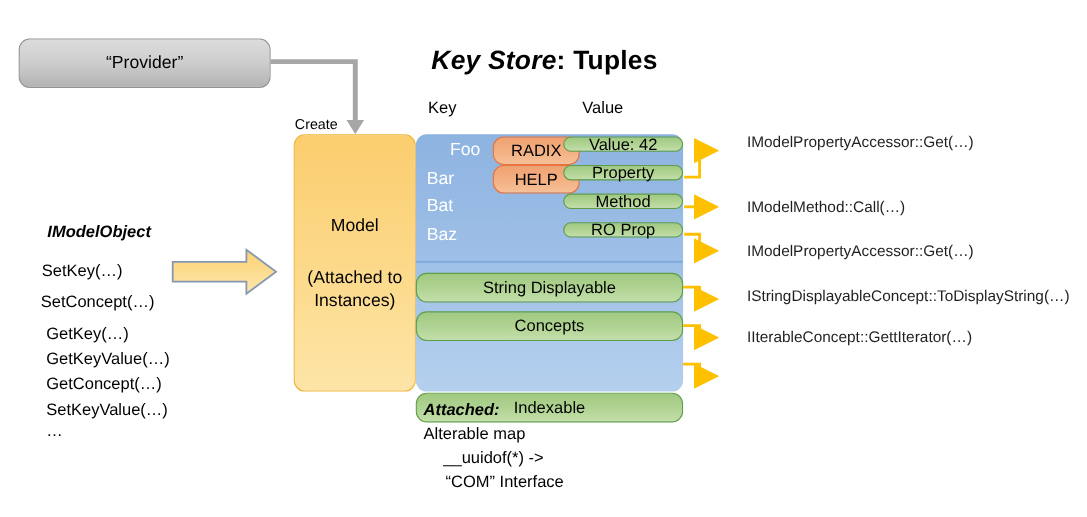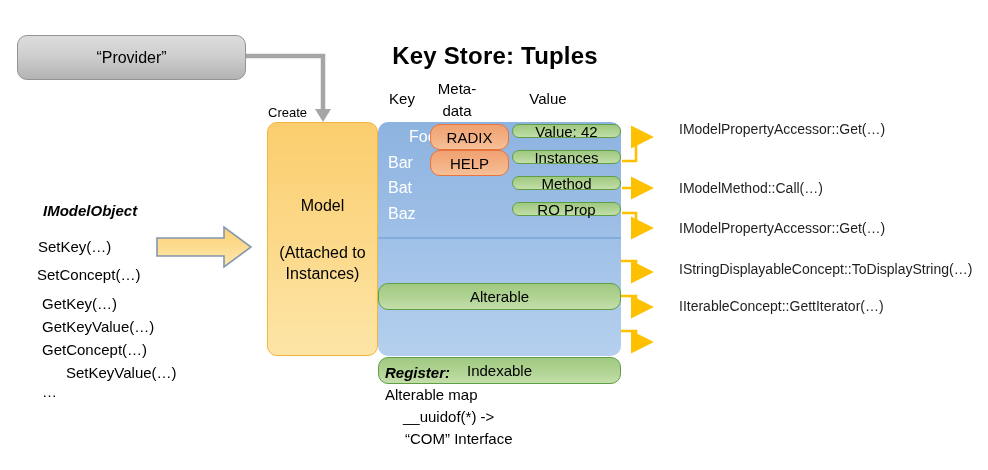--- a/index.html
+++ b/index.html
@@ -15,37 +15,37 @@
     display:flex;align-items:center;justify-content:center;
     font-size:16px;
   }
   .create-note{
     left:268px;top:58px;font-size:13px;line-height:22px;white-space:pre;
   }
   .title{
     left:330px;top:42px;width:330px;text-align:center;
     font-size:24px;font-weight:bold;letter-spacing:.2px;
   }
-  .title .it{}
+  .title .it{font-style:italic;}
   .col-header{font-size:15px;text-align:center;}
   .model-box{
     left:267px;top:122px;width:111px;height:234px;box-sizing:border-box;
     background:linear-gradient(180deg,#fbcd6e 0%,#fcda8c 55%,#fde5a7 100%);
     border:1.5px solid #f0b53d;
     display:flex;flex-direction:column;align-items:center;justify-content:center;
     gap:26px;font-size:16px;text-align:center;line-height:21px;
   }
   .blue-panel{
     left:378px;top:122px;width:243px;height:234px;
     background:linear-gradient(180deg,#8db3e0 0%,#9fc0e7 50%,#b5d0ee 100%);
   }
   .blue-seam{left:378px;top:237px;width:243px;height:2px;background:#7aa6db;opacity:.75;}
   .key-label{left:388px;width:60px;height:26px;line-height:26px;color:#fff;font-size:16px;}
   .meta-box{
-    left:430px;width:79px;height:26px;box-sizing:border-box;
+    left:448px;width:79px;height:26px;box-sizing:border-box;
     background:linear-gradient(180deg,#f0a171 0%,#f3b184 55%,#f6c098 100%);
     border:1.5px solid #e8743b;
     display:flex;align-items:center;justify-content:center;font-size:15px;
   }
   .green-box{
     box-sizing:border-box;
     background:linear-gradient(180deg,#a0c981 0%,#b1d494 55%,#c3deaa 100%);
     border:1.5px solid #5f9e45;
     display:flex;align-items:center;justify-content:center;font-size:15px;
   }
@@ -73,67 +73,64 @@
     <div>Create</div>
     <div>Register</div>
     <div>Etc…</div>
   </div>
 
   <div class="abs title">
     <span class="it">Key Store</span><span>: Tuples</span>
   </div>
 
   <div class="abs col-header" style="left:378px;top:90px;width:48px;">Key</div>
-  <div class="abs col-header" style="left:428px;top:78px;width:58px;line-height:22px;">
-    <div>Meta-</div>
-    <div>data</div>
-  </div>
   <div class="abs col-header" style="left:518px;top:90px;width:60px;">Value</div>
 
   <div class="abs model-box">
     <div>Model</div>
     <div style="width:100px;">(Attached to Instances)</div>
   </div>
 
   <div class="abs blue-panel"></div>
   <div class="abs blue-seam"></div>
 
   <div class="abs key-label" style="top:124px;margin-left:21px;">Foo</div>
   <div class="abs key-label" style="top:150px;">Bar</div>
   <div class="abs key-label" style="top:175px;">Bat</div>
   <div class="abs key-label" style="top:201px;">Baz</div>
 
   <div class="abs meta-box" style="top:124px;">RADIX</div>
   <div class="abs meta-box" style="top:150px;">HELP</div>
 
   <div class="abs green-box val-box" style="top:124px;">Value: 42</div>
-  <div class="abs green-box val-box" style="top:150px;">Instances</div>
+  <div class="abs green-box val-box" style="top:150px;">Property</div>
   <div class="abs green-box val-box" style="top:176px;">Method</div>
   <div class="abs green-box val-box" style="top:202px;">RO Prop</div>
 
-  <div class="abs green-box concept-row" style="top:283px;">Alterable</div>
+  <div class="abs green-box concept-row" style="top:248px;">String Displayable</div>
+  <div class="abs green-box concept-row" style="top:283px;">Concepts</div>
   <div class="abs green-box concept-row" style="top:318px;margin-top:39px;">Indexable</div>
 
   <div class="abs left-heading">IModelObject</div>
   <div class="abs left-item" style="left:38px;top:238px;">SetKey(…)</div>
   <div class="abs left-item" style="left:37px;top:266px;">SetConcept(…)</div>
   <div class="abs left-item" style="left:42px;top:295px;">GetKey(…)</div>
   <div class="abs left-item" style="left:42px;top:318px;">GetKeyValue(…)</div>
   <div class="abs left-item" style="left:42px;top:341px;">GetConcept(…)</div>
-  <div class="abs left-item" style="left:42px;top:364px;margin-left:24px;">SetKeyValue(…)</div>
+  <div class="abs left-item" style="left:42px;top:364px;">SetKeyValue(…)</div>
   <div class="abs left-item" style="left:42px;top:383px;">…</div>
 
   <div class="abs right-label" style="top:121px;">IModelPropertyAccessor::Get(…)</div>
   <div class="abs right-label" style="top:180px;">IModelMethod::Call(…)</div>
   <div class="abs right-label" style="top:220px;">IModelPropertyAccessor::Get(…)</div>
   <div class="abs right-label" style="top:261px;">IStringDisplayableConcept::ToDisplayString(…)</div>
   <div class="abs right-label" style="top:298px;">IIterableConcept::GettIterator(…)</div>
 
   <div class="abs concepts-note">
-    <div class="head">Register:</div>
+    <div class="head">Attached:</div>
     <div>Alterable map</div>
     <div class="ind1">__uuidof(*) -&gt;</div>
     <div class="ind2">“COM” Interface</div>
   </div>
 
   <svg class="overlay" width="988" height="470" viewBox="0 0 988 470">
     <defs>
       <marker id="yh" markerWidth="9" markerHeight="9" refX="7.5" refY="4.5" orient="auto">
         <path d="M0,0 L9,4.5 L0,9 Z" fill="#ffc000"></path>
       </marker>

